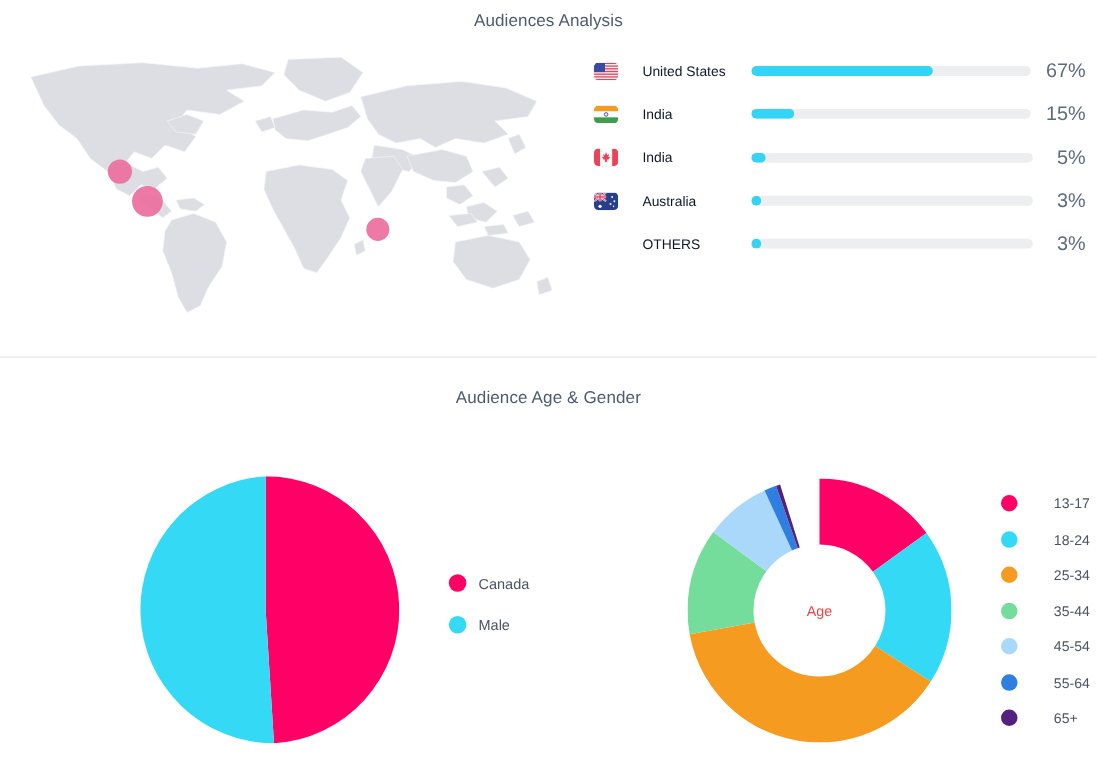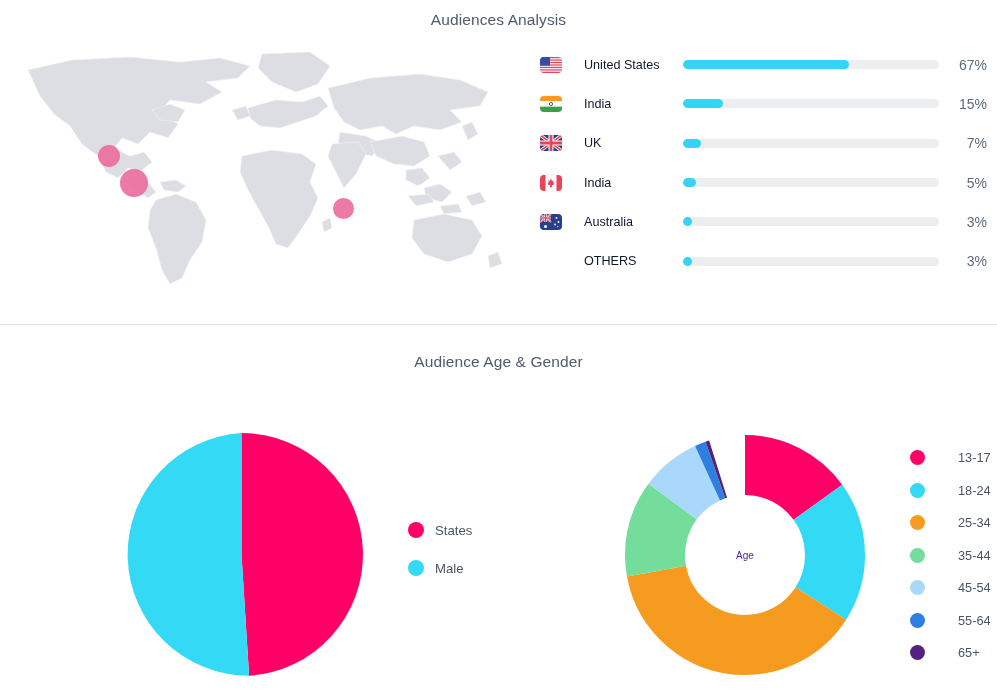--- a/index.html
+++ b/index.html
@@ -36,41 +36,41 @@
   .flag.empty{box-shadow:none;background:transparent;}
   .country-name{
     flex:0 0 99px;margin-left:22px;font-size:12.6px;color:#0f172a;
     white-space:nowrap;overflow:hidden;
   }
   .bar-track{
     flex:1 1 auto;height:9px;border-radius:5px;background:#eceef0;
     position:relative;overflow:hidden;margin-right:14px;
   }
   .bar-fill{position:absolute;left:0;top:0;height:9px;border-radius:5px;background:#33d4f5;min-width:9px;}
-  .pct{flex:0 0 34px;text-align:right;font-size:14px;color:#5d6b7c;}
+  .pct{flex:0 0 34px;text-align:right;font-size:18px;color:#5d6b7c;}
 
   .divider{position:absolute;left:0;top:324px;width:997px;height:1px;background:#e2e4e7;}
 
   
   #agegender-panel{top:325px;height:371px;}
   #agegender-title{position:absolute;top:28px;left:0;width:997px;}
 
   #pie-wrap{position:absolute;left:120px;top:108px;width:243px;height:243px;}
   #pie-svg{display:block;}
   #gender-legend{position:absolute;left:408px;top:197px;}
   .legend-row{display:flex;align-items:center;margin-bottom:22px;}
   .legend-dot{width:16px;height:16px;border-radius:50%;flex:0 0 16px;}
   .legend-label{margin-left:11px;font-size:13.2px;color:#4b5563;white-space:nowrap;}
 
   #donut-wrap{position:absolute;left:625px;top:110px;width:240px;height:240px;}
   #donut-svg{display:block;}
   #donut-center-label{
     position:absolute;left:0;top:0;width:240px;height:240px;
     display:flex;align-items:center;justify-content:center;
-    font-size:10px;color:#4c1d95;pointer-events:none;
+    font-size:13px;color:#ef4444;pointer-events:none;
   }
   #age-legend{position:absolute;left:910px;top:450px;}
   #age-legend .legend-row{margin-bottom:17.5px;gap:24px;}
   #age-legend .legend-dot{width:15px;height:15px;flex:0 0 15px;}
   #age-legend .legend-label{font-size:12.8px;margin-left:9px;}
 </style>
 </head>
 <body>
 
 <div class="panel" id="audiences-panel">
@@ -164,36 +164,20 @@
           <circle cx="11" cy="8" r="1.6" fill="none" stroke="#28398f" stroke-width="0.8"></circle>
         </svg>
       </span>
       <span class="country-name">India</span>
       <span class="bar-track">
         <span class="bar-fill" style="width:15.5%"></span>
       </span>
       <span class="pct">15%</span>
     </div>
 
-    <div class="country-row">
-      <span class="flag">
-        <svg viewBox="0 0 22 16">
-            <rect width="22" height="16" fill="#273f8f"></rect>
-          <path d="M0,0 L22,16 M22,0 L0,16" stroke="#fbfbfb" stroke-width="3.4"></path>
-          <path d="M0,0 L22,16 M22,0 L0,16" stroke="#e8455a" stroke-width="1.7"></path>
-          <path d="M11,0 V16 M0,8 H22" stroke="#fbfbfb" stroke-width="5"></path>
-          <path d="M11,0 V16 M0,8 H22" stroke="#e8455a" stroke-width="2.8"></path>
-        </svg>
-      </span>
-      <span class="country-name">UK</span>
-      <span class="bar-track">
-        <span class="bar-fill" style="width:7.2%"></span>
-      </span>
-      <span class="pct">7%</span>
-    </div>
 
     <div class="country-row">
       <span class="flag">
         <svg viewBox="0 0 22 16">
             <rect width="22" height="16" fill="#fbfbfb"></rect>
           <rect width="5.5" height="16" fill="#e8455a"></rect>
           <rect x="16.5" width="5.5" height="16" fill="#e8455a"></rect>
           <path d="M11,3.2 L12,6 L13.8,5.2 L13,7.8 L15,7.4 L13.6,9 L14.2,9.6 L11.9,10.2
                    L12.1,12.8 L11,11.8 L9.9,12.8 L10.1,10.2 L7.8,9.6 L8.4,9 L7,7.4 L9,7.8
                    L8.2,5.2 L10,6 Z" fill="#e8455a"></path>
@@ -255,21 +239,21 @@
 
       <path d="M121.5,121.5 L121.5,0 A121.5,121.5 0 0,1 129.1,242.76 Z" fill="#ff0066"></path>
 
       <path d="M121.5,121.5 L129.1,242.76 A121.5,121.5 0 0,1 121.5,0 Z" fill="#33d9f5"></path>
     </svg>
   </div>
 
   <div id="gender-legend">
     <div class="legend-row">
       <span class="legend-dot" style="background:#ff0066"></span>
-      <span class="legend-label">States</span>
+      <span class="legend-label">Canada</span>
     </div>
     <div class="legend-row">
       <span class="legend-dot" style="background:#33d9f5"></span>
       <span class="legend-label">Male</span>
     </div>
   </div>
 
   <div id="donut-wrap">
     <svg id="donut-svg" width="240" height="240" viewBox="0 0 240 240">
 

